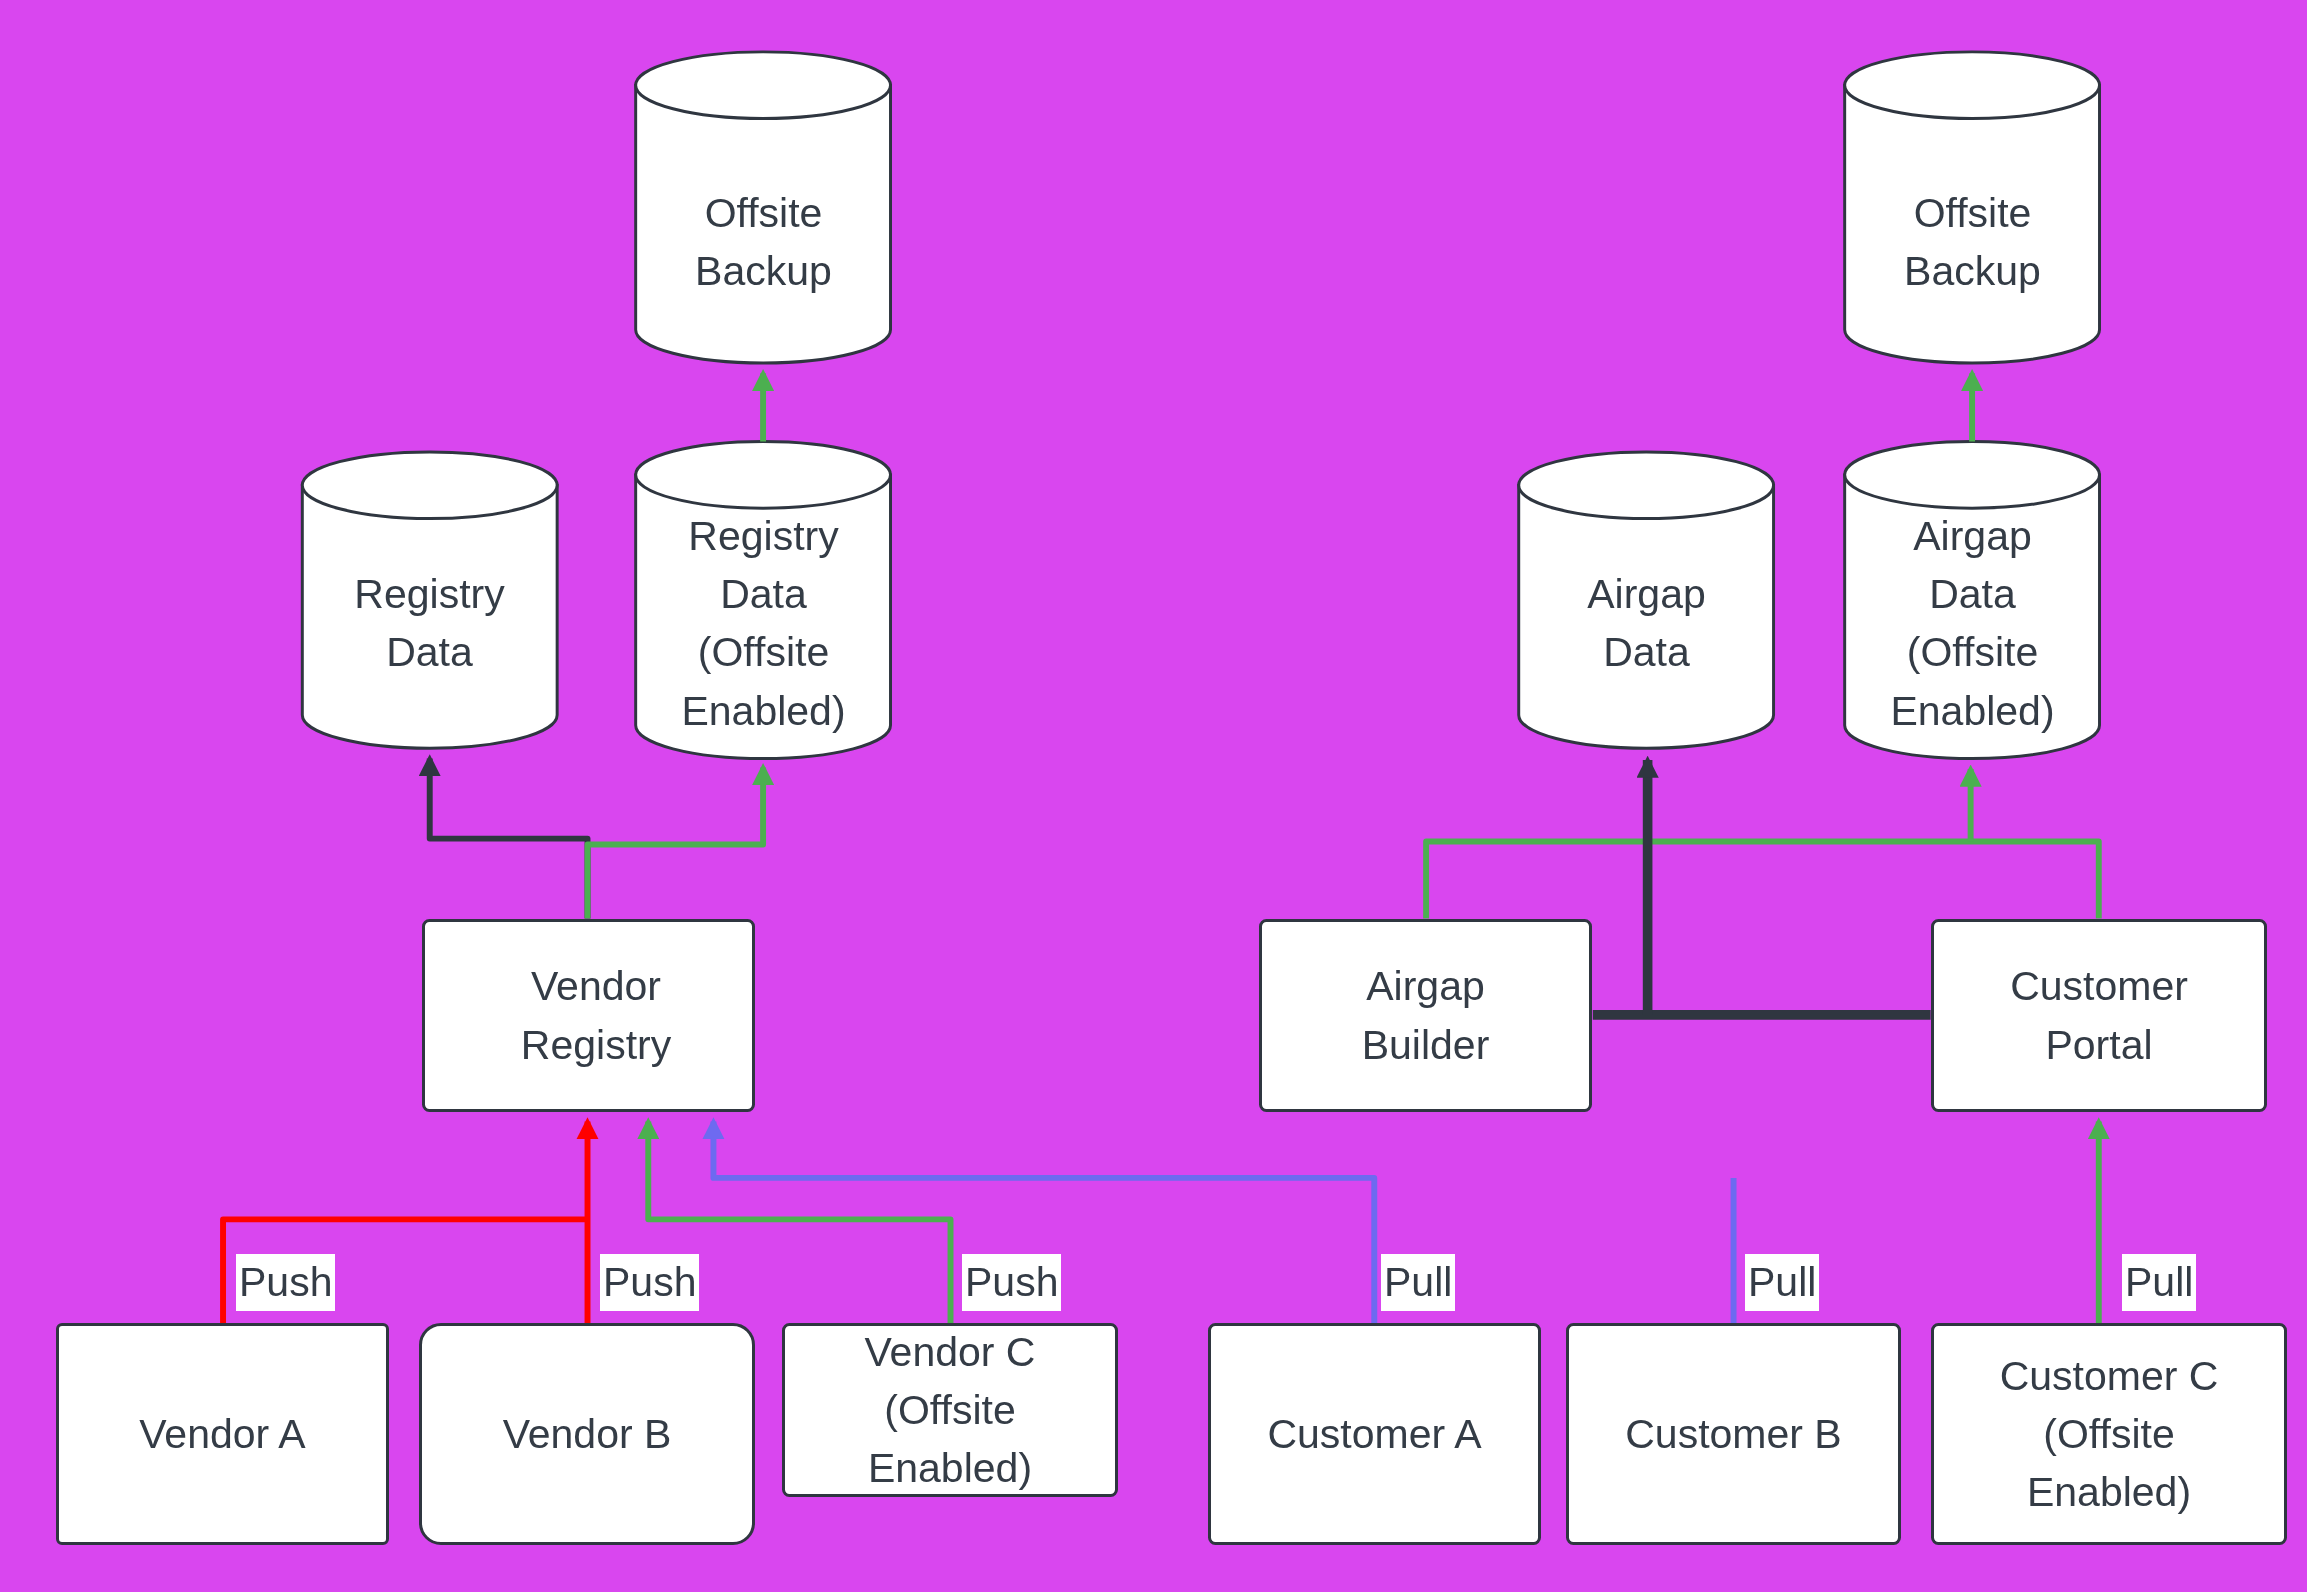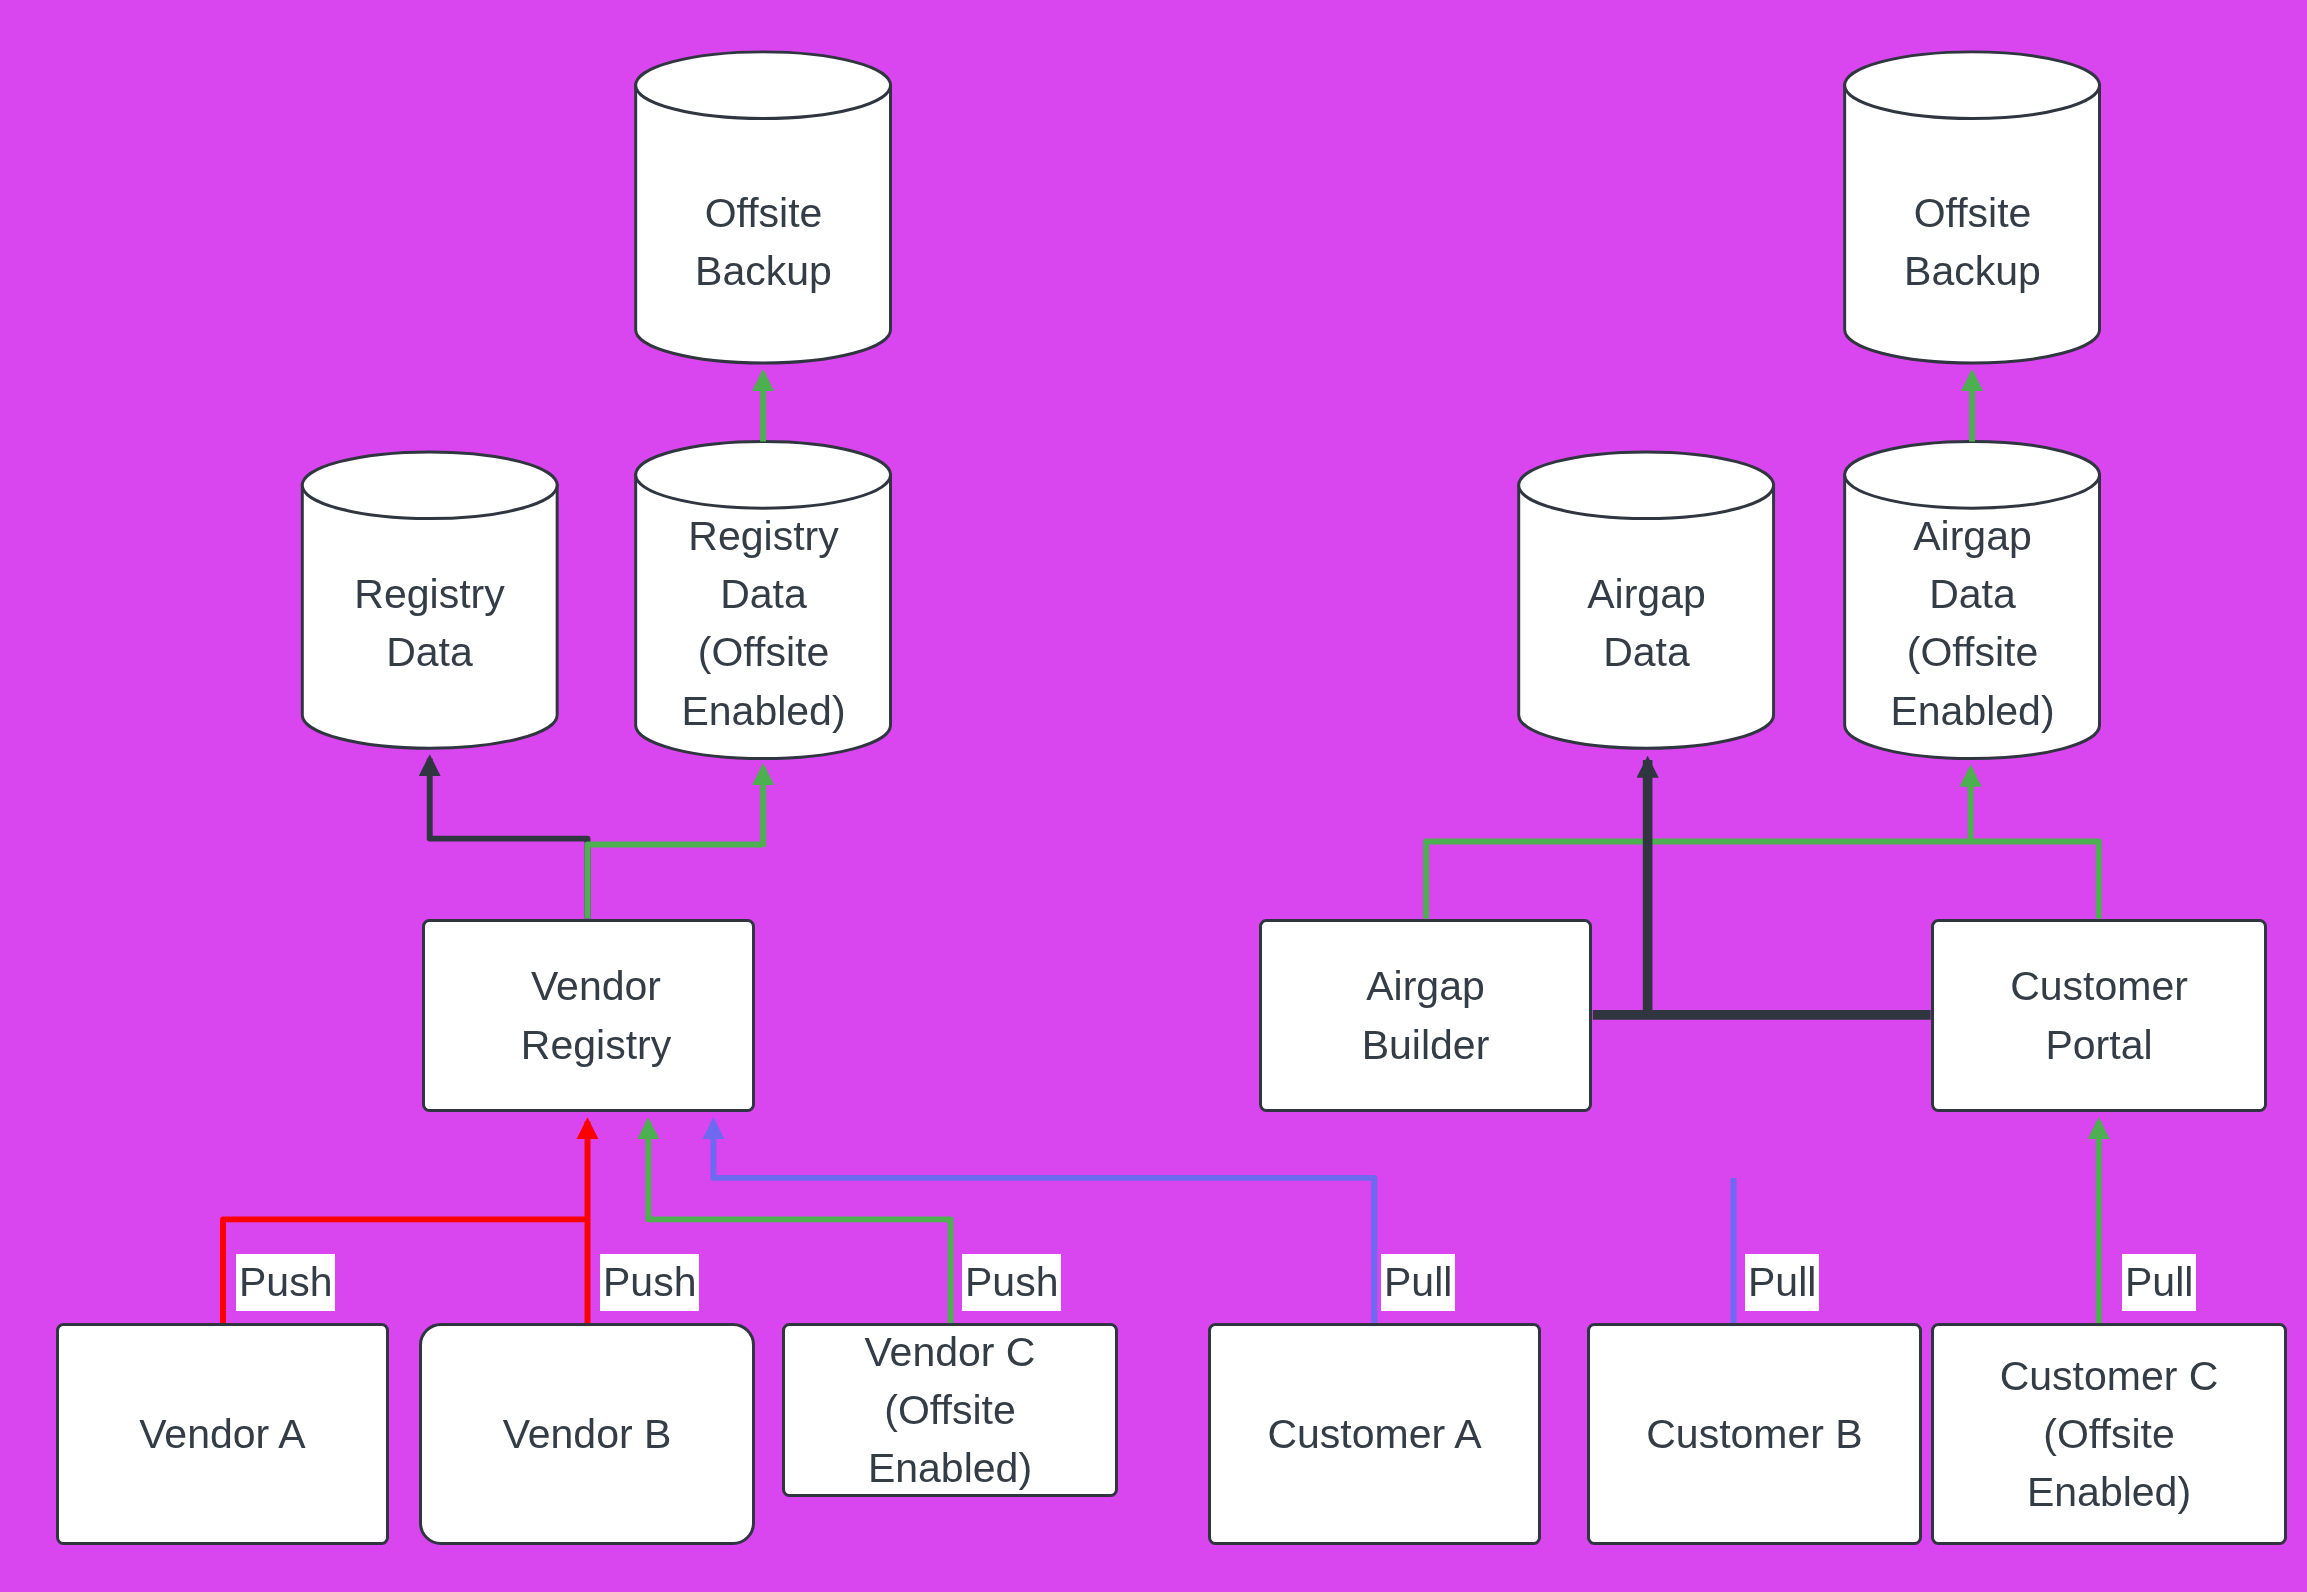--- a/index.html
+++ b/index.html
@@ -141,27 +141,27 @@
   <div class="cyl-label" style="left:1845px; top:184px; width:255px;">Offsite
 Backup</div>
 
   <div class="box" style="left:422px; top:919px; width:333px; height:193px;padding-left:15px;">Vendor
 Registry</div>
   <div class="box" style="left:1259px; top:919px; width:333px; height:193px;">Airgap
 Builder</div>
   <div class="box" style="left:1931px; top:919px; width:336px; height:193px;">Customer
 Portal</div>
 
-  <div class="box" style="left:56px; top:1323px; width:333px; height:222px;">Vendor A</div>
+  <div class="box" style="left:56px; top:1323px; width:333px; height:222px;border-radius:6px;">Vendor A</div>
   <div class="box" style="left:419px; top:1323px; width:336px; height:222px;border-radius:22px;">Vendor B</div>
   <div class="box" style="left:782px; top:1323px; width:336px; height:174px;">Vendor C
 (Offsite
 Enabled)</div>
   <div class="box" style="left:1208px; top:1323px; width:333px; height:222px;">Customer A</div>
-  <div class="box" style="left:1566px; top:1323px; width:335px; height:222px;margin-left:21px;">Customer B</div>
+  <div class="box" style="left:1566px; top:1323px; width:335px; height:222px;">Customer B</div>
   <div class="box" style="left:1931px; top:1323px; width:356px; height:222px;">Customer C
 (Offsite
 Enabled)</div>
 
   <div class="edge-label" style="left:236px; top:1254px;">Push</div>
   <div class="edge-label" style="left:600px; top:1254px;">Push</div>
   <div class="edge-label" style="left:962px; top:1254px;">Push</div>
   <div class="edge-label" style="left:1381px; top:1254px;">Pull</div>
   <div class="edge-label" style="left:1745px; top:1254px;">Pull</div>
   <div class="edge-label" style="left:2122px; top:1254px;">Pull</div>

